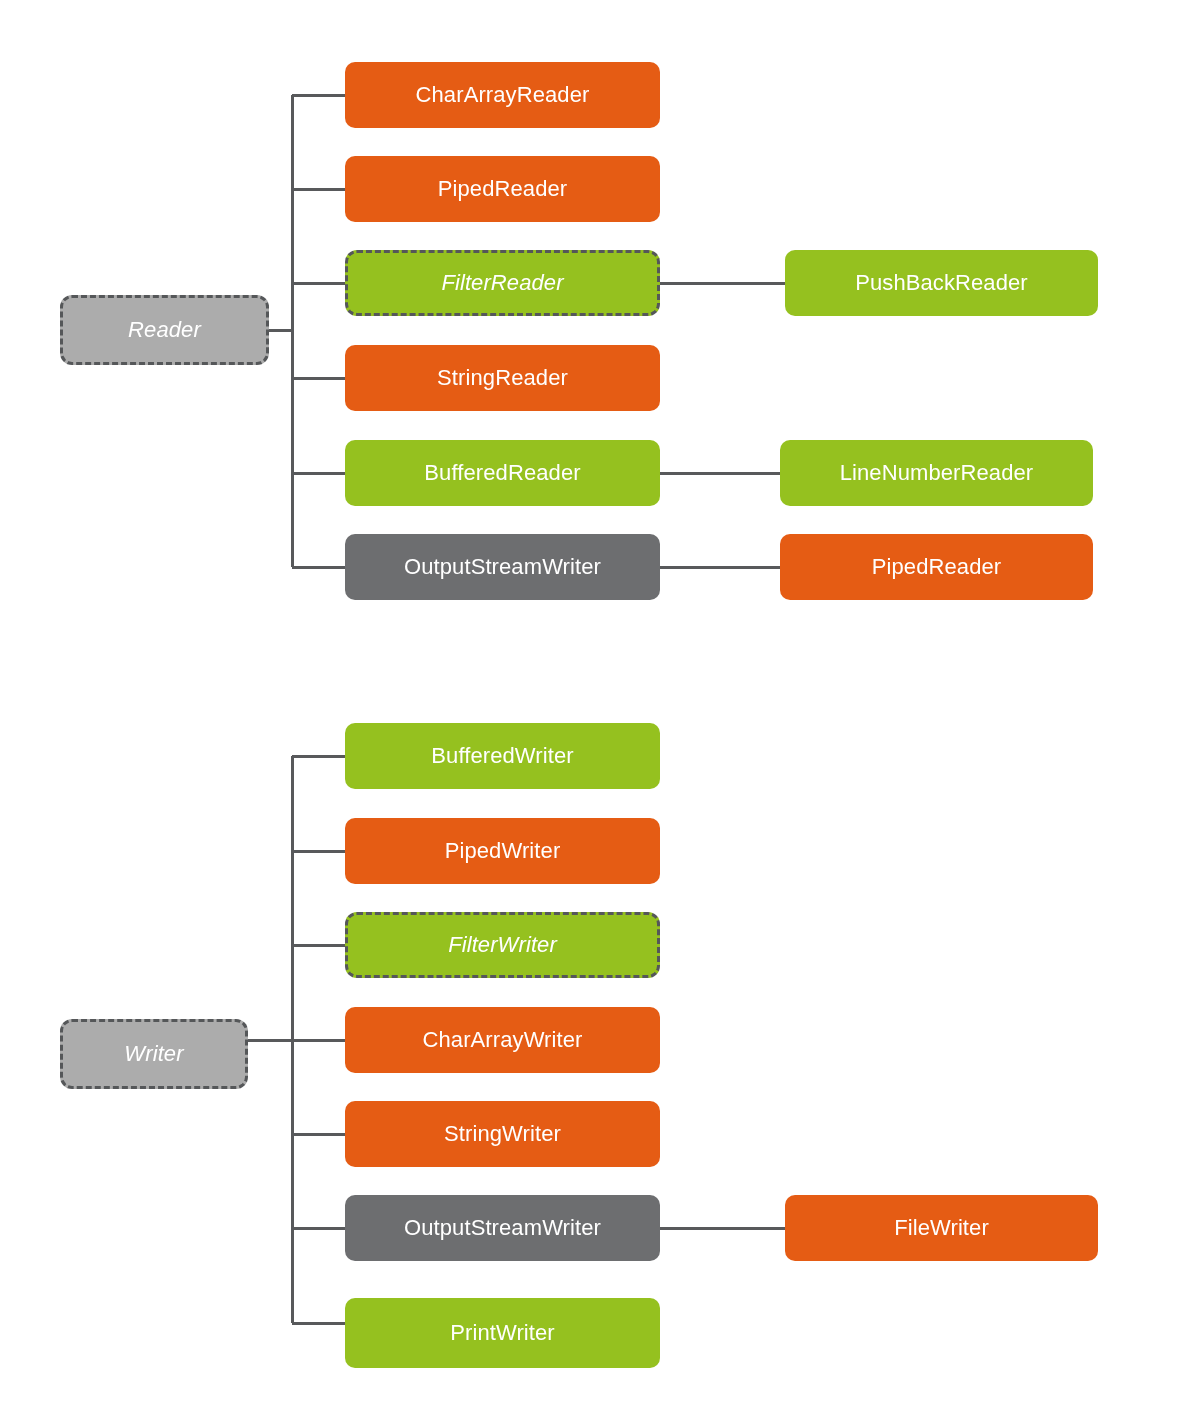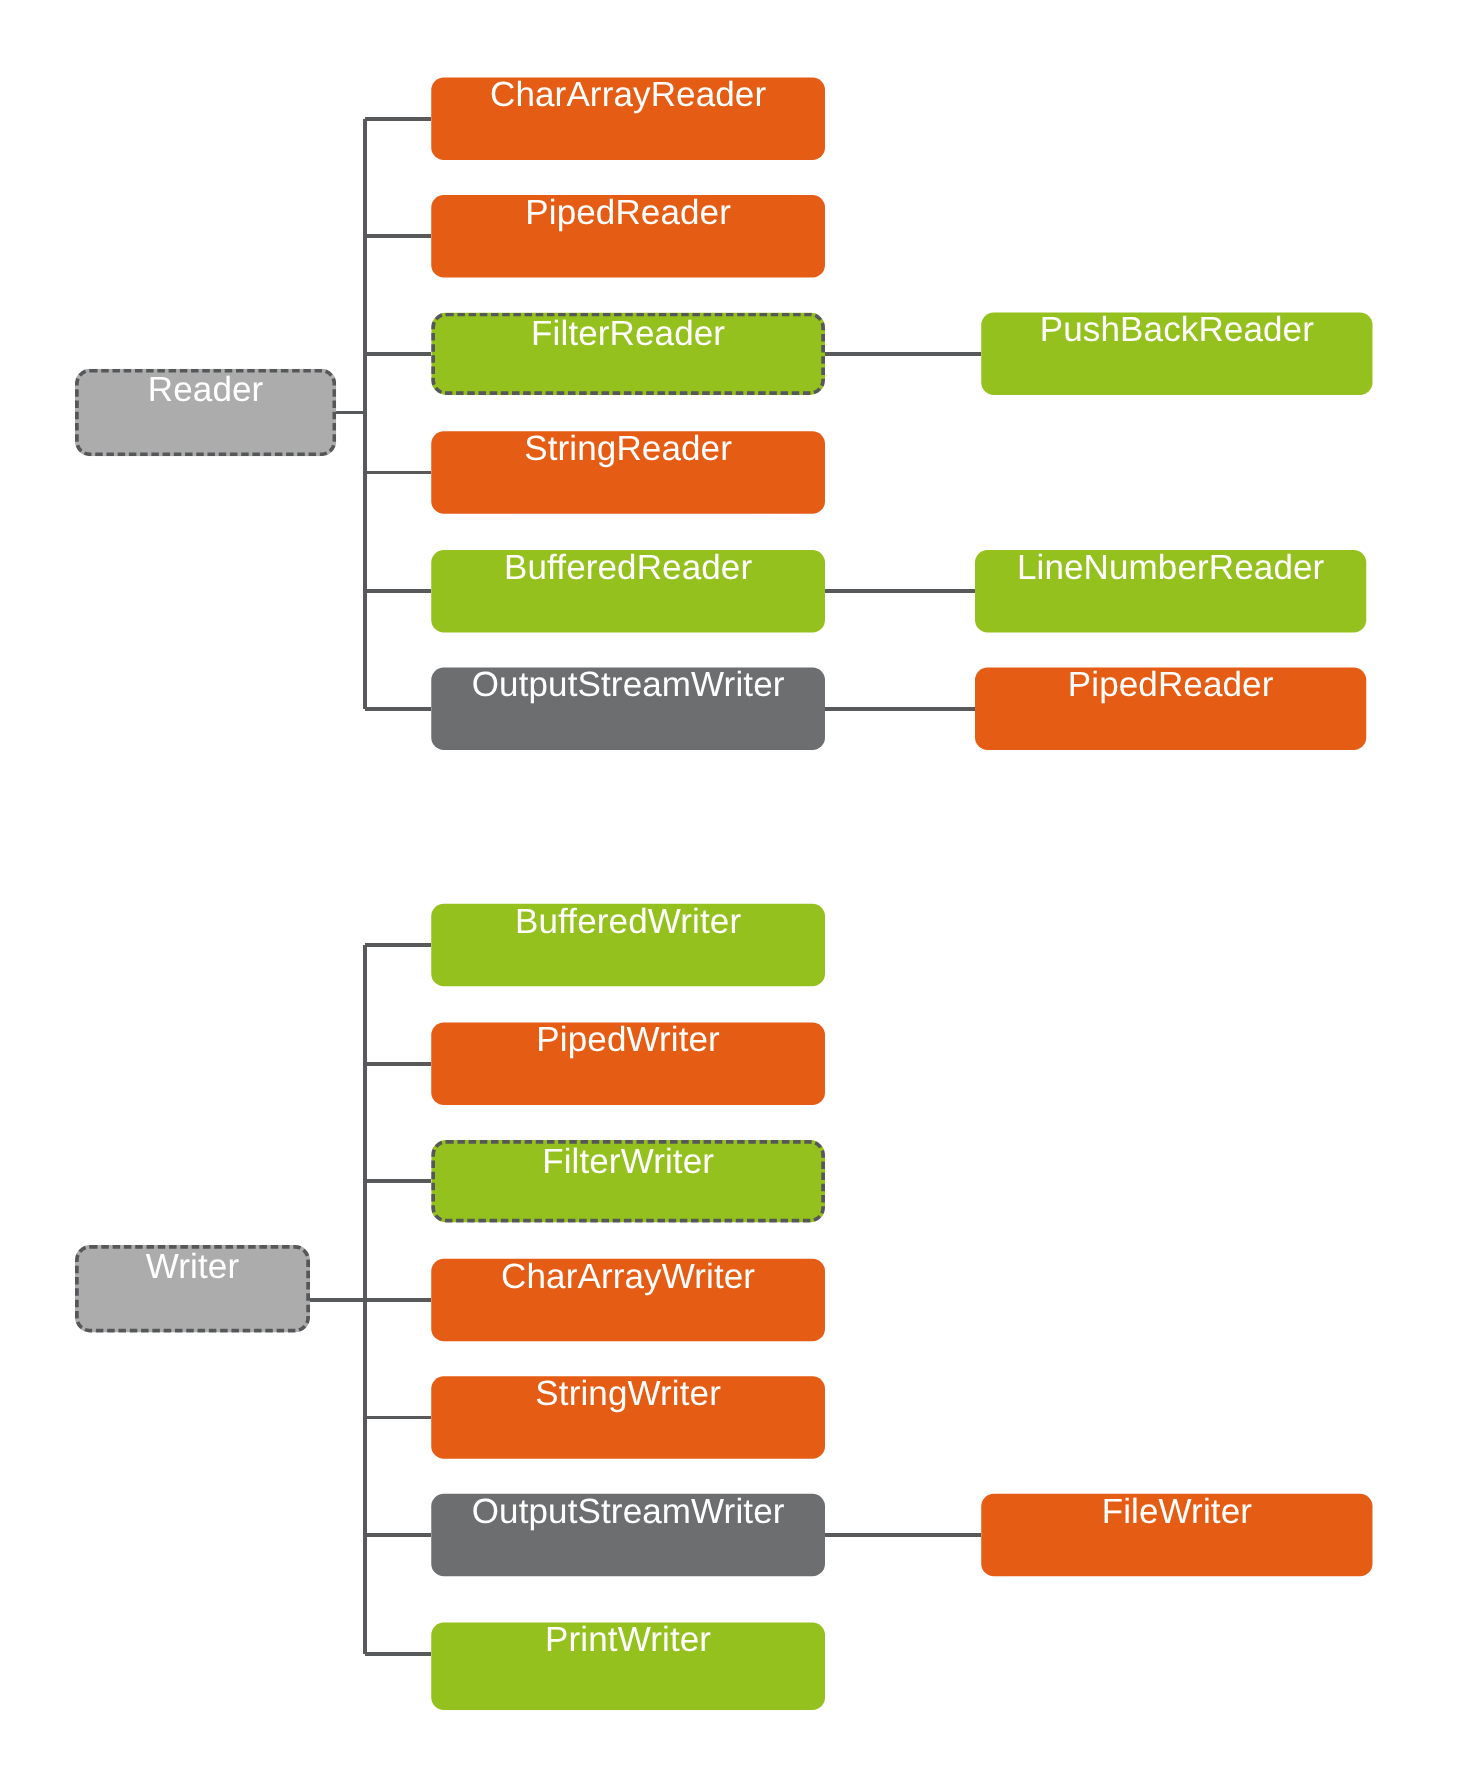--- a/index.html
+++ b/index.html
@@ -23,33 +23,34 @@
     top: 0;
     width: 1179px;
     height: 1417px;
     pointer-events: none;
   }
   .node {
     position: absolute;
     box-sizing: border-box;
     border-radius: 10px;
     display: flex;
-    align-items: flex-start;
+    align-items: center;
     justify-content: center;
     color: #ffffff;
-    font-size: 28px;
+    font-size: 22px;
     letter-spacing: 0.1px;
     line-height: 1;
     white-space: nowrap;
   }
   .node.orange { background: #e55c14; }
   .node.green  { background: #95c11f; }
   .node.darkgray { background: #6d6e70; }
   .node.lightgray { background: #acacac; }
   .node.abstract {
+    font-style: italic;
     border: 3px dashed #555759;
     border-radius: 12px;
   }
 </style>
 </head>
 <body>
 
 <div id="canvas">
   <svg class="edge-layer" id="edges" width="1179" height="1417" viewBox="0 0 1179 1417">
       <line x1="292" y1="95" x2="292" y2="567" stroke="#58595b" stroke-width="3" shape-rendering="crispEdges"></line>
@@ -122,17 +123,17 @@
       </div>
       <div class="node orange" style="left: 785px; top: 1195px; width: 313px; height: 66px;">
         <span>FileWriter</span>
       </div>
       <div class="node darkgray" style="left: 345px; top: 1195px; width: 315px; height: 66px;">
         <span>OutputStreamWriter</span>
       </div>
       <div class="node green" style="left: 345px; top: 1298px; width: 315px; height: 70px;">
         <span>PrintWriter</span>
       </div>
-      <div class="node lightgray abstract" style="left: 60px; top: 996px; width: 188px; height: 70px;">
+      <div class="node lightgray abstract" style="left: 60px; top: 1019px; width: 188px; height: 70px;">
         <span>Writer</span>
       </div>
     </div>
 </div>
 
 </body></html>

